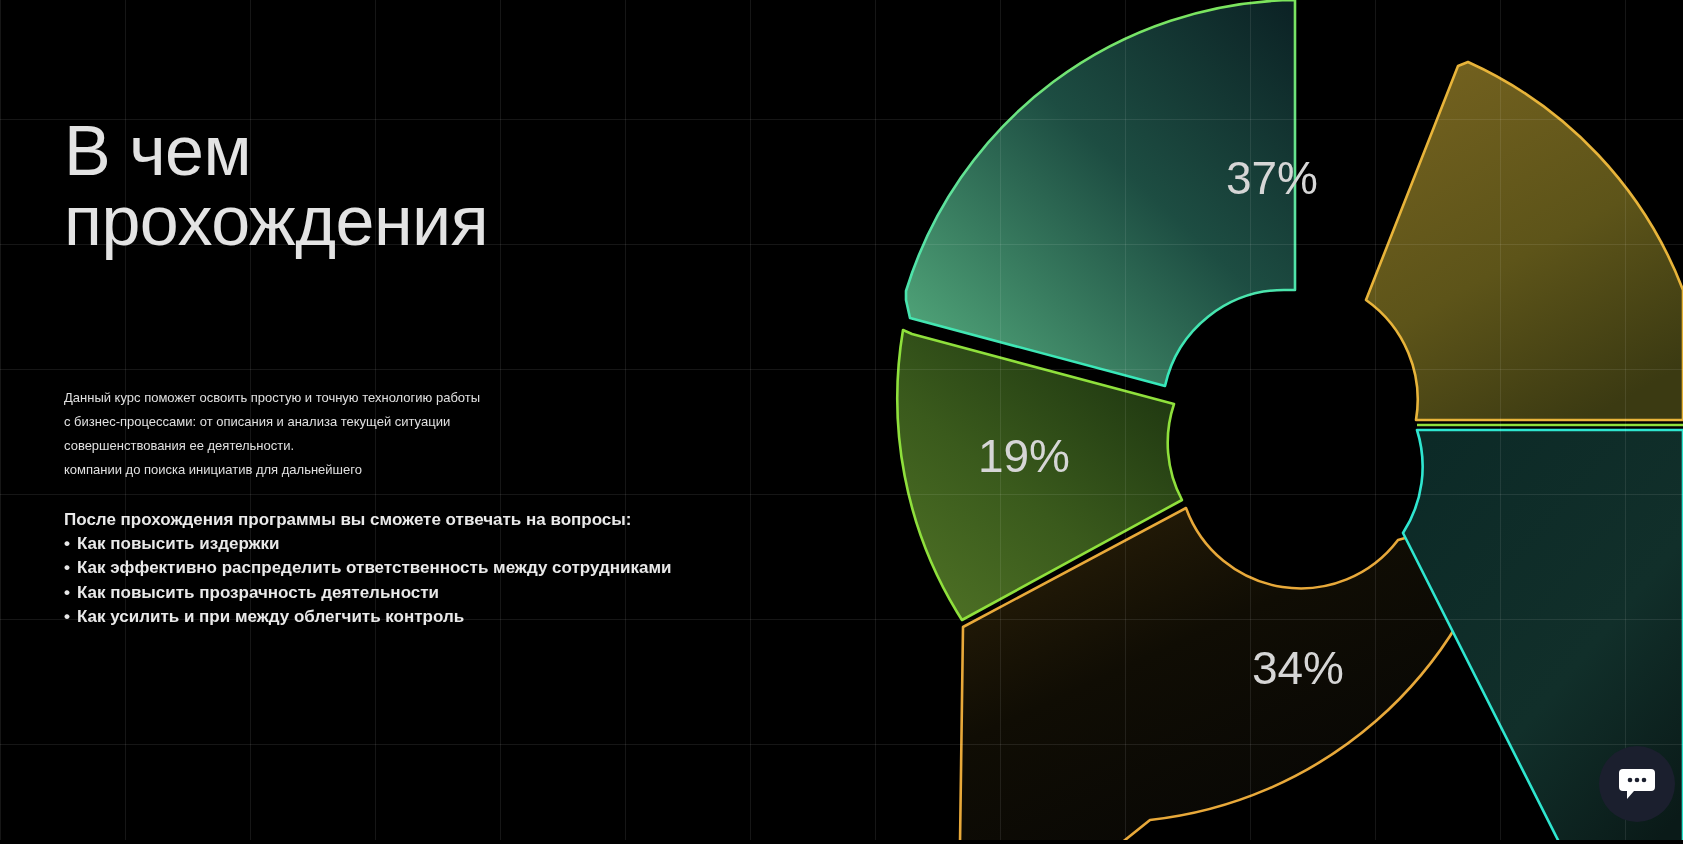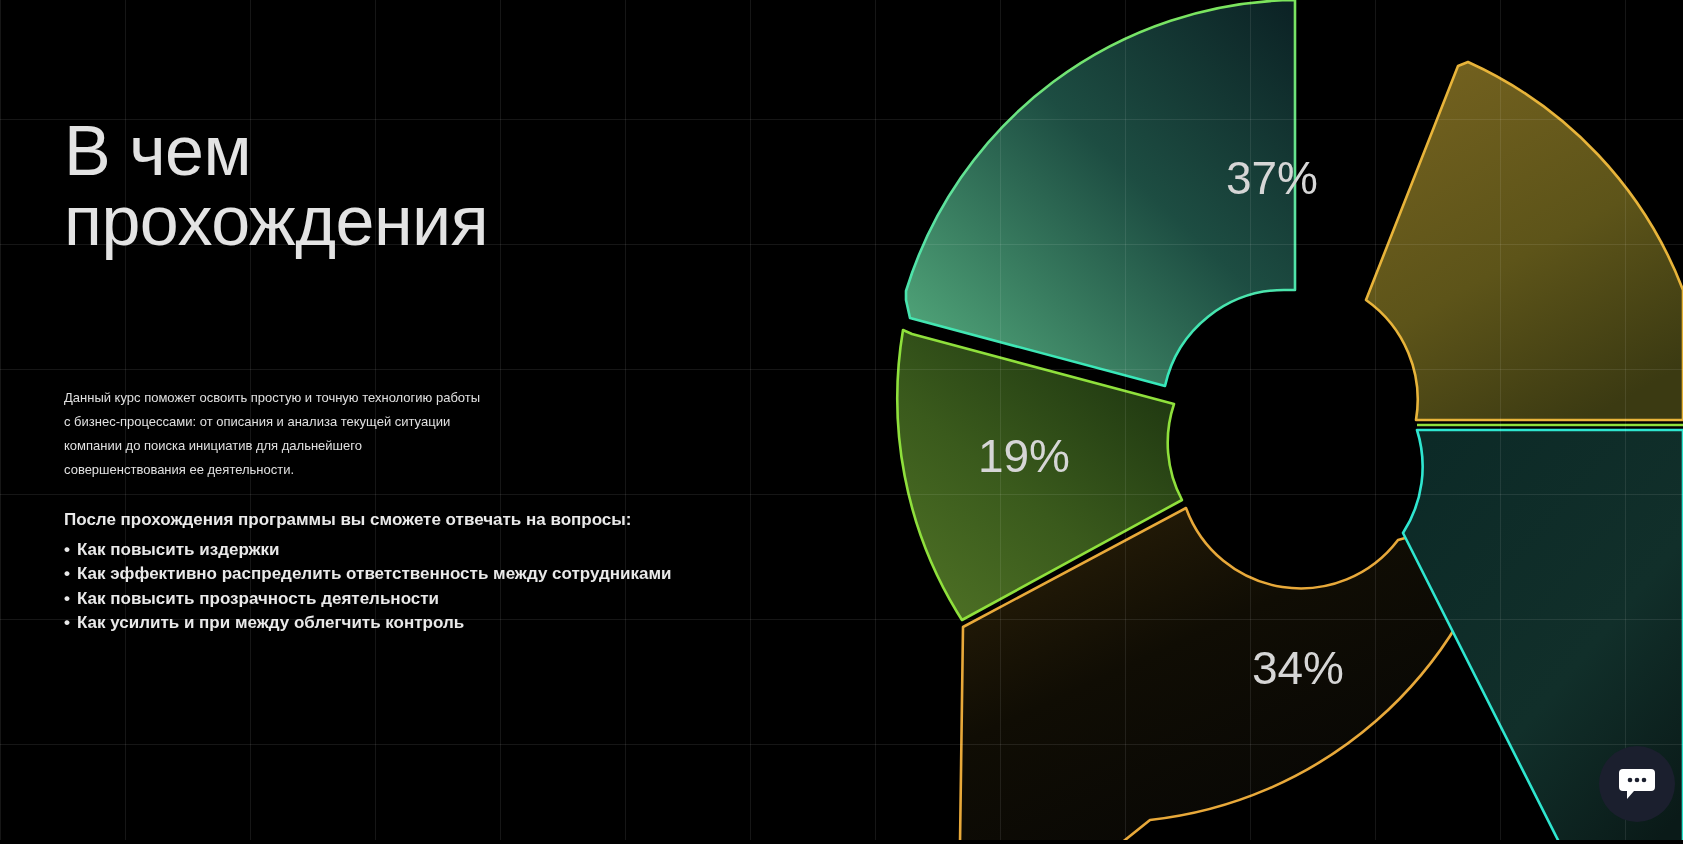--- a/index.html
+++ b/index.html
@@ -57,21 +57,21 @@
   #para p { margin: 0; }
   #qblock {
     position: absolute;
     top: 508px; left: 0;
     width: 740px;
     font-size: 17px;
     line-height: 24.2px;
     font-weight: 700;
     color: #e9e9e9;
   }
-  #qblock .intro { margin-bottom: 6px; }
+  #qblock .intro { margin-bottom: 0px; }
   #qblock ul { list-style: none; }
   #qblock li { white-space: nowrap; }
   #qblock li::before { content: "\2022"; margin-right: 7px; }
 
   
   #chartwrap {
     position: absolute;
     left: 0; top: 0;
     width: 1683px; height: 844px;
     z-index: 2;
@@ -200,22 +200,22 @@
   <div id="left">
 
     <div id="headline">
       <span>В чем</span>
       <span>прохождения</span>
     </div>
 
     <div id="para">
       <p>Данный курс поможет освоить простую и точную технологию работы</p>
       <p>с бизнес-процессами: от описания и анализа текущей ситуации</p>
+      <p>совершенствования ее деятельности.</p>
       <p>компании до поиска инициатив для дальнейшего</p>
-      <p>совершенствования ее деятельности.</p>
     </div>
 
     <div id="qblock">
       <div class="intro">После прохождения программы вы сможете отвечать на вопросы:</div>
       <ul>
         <li>Как повысить издержки</li>
         <li>Как эффективно распределить ответственность между сотрудниками</li>
         <li>Как повысить прозрачность деятельности</li>
         <li>Как усилить и при между облегчить контроль</li>
       </ul>

